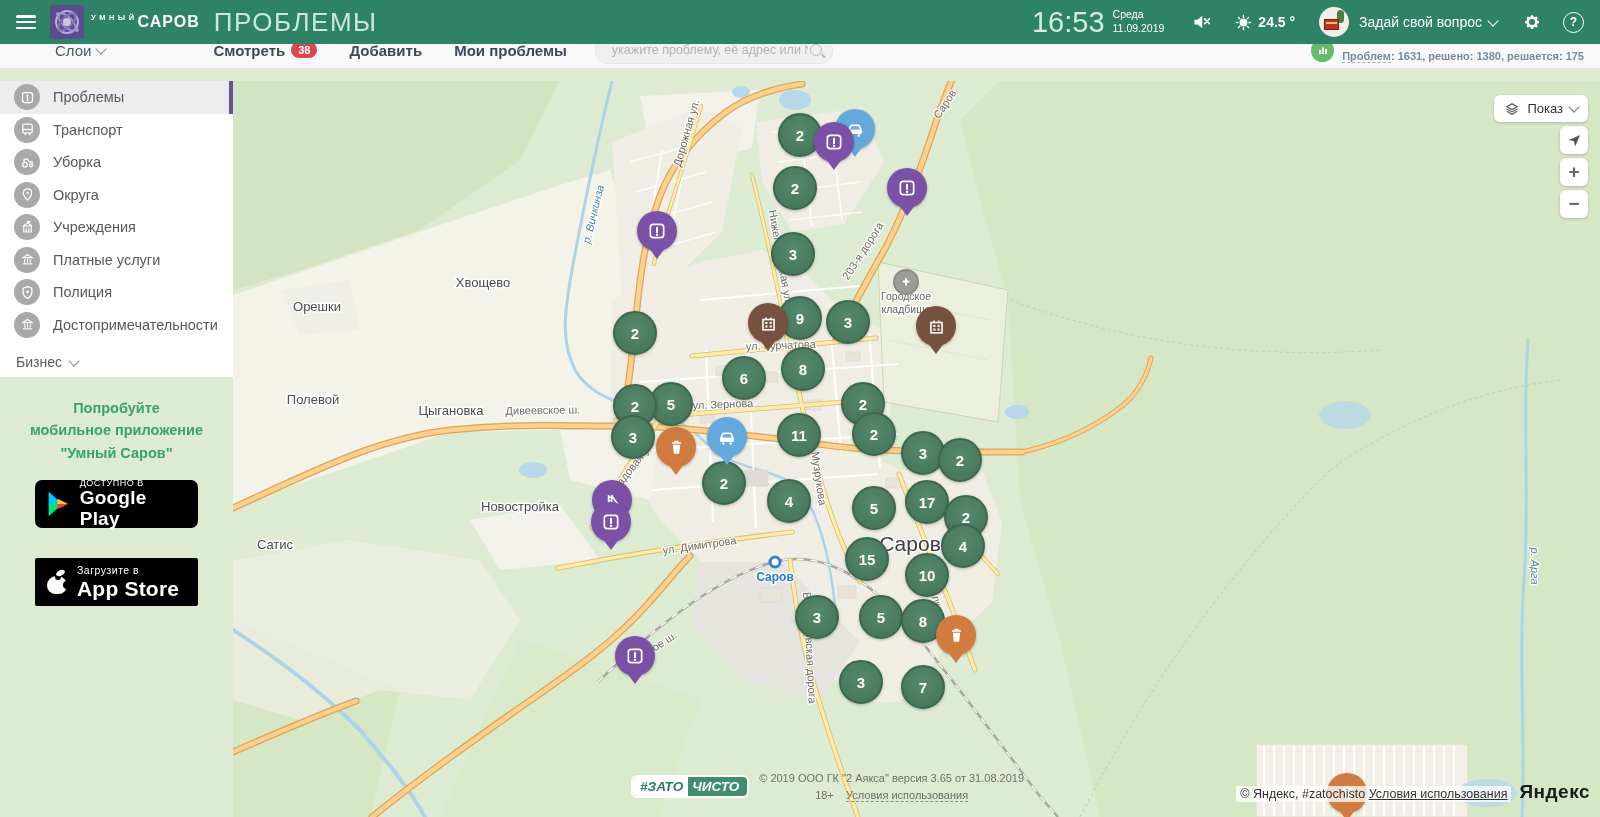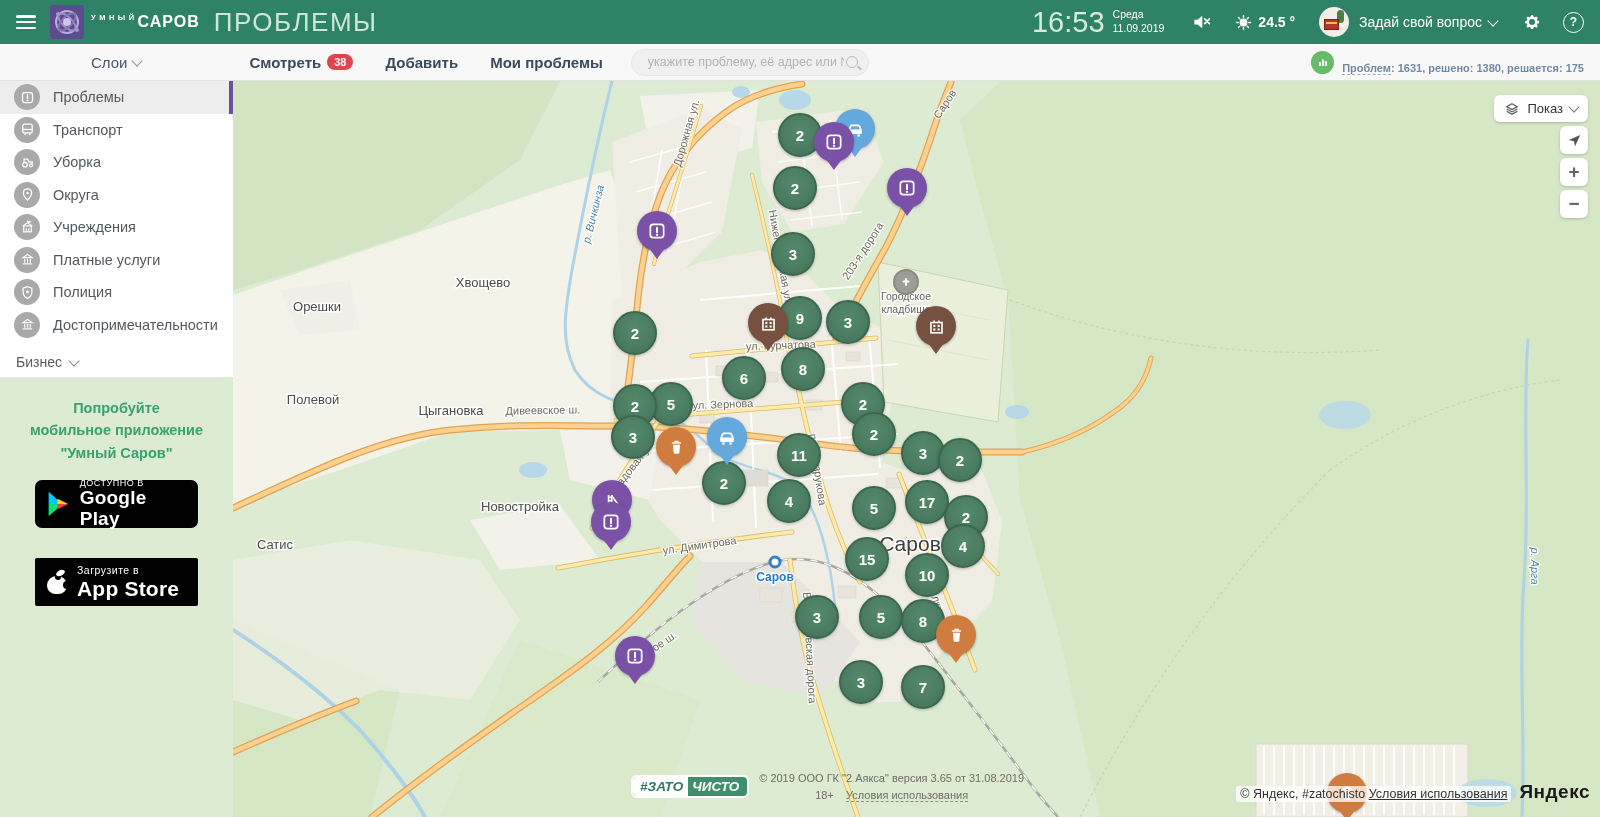--- a/index.html
+++ b/index.html
@@ -25,22 +25,22 @@
   .av-sign{position:absolute;left:5px;top:12px;width:13px;height:9px;background:#b5342c;border:1px solid #7d1f1a;}
   .av-sign:before{content:"";position:absolute;left:1px;top:2px;right:1px;height:2px;background:#f0c343;}
   .av-cact{position:absolute;right:5px;top:3px;width:7px;height:13px;background:#4e7d46;border-radius:4px;}
   .ask{color:#fff;font-size:14px;display:flex;align-items:center;gap:7px;margin-right:26px;cursor:pointer;}
   .chev{width:7px;height:7px;border-right:1.6px solid currentColor;border-bottom:1.6px solid currentColor;
         transform:rotate(45deg);display:inline-block;margin-top:-3px;}
   .help-circle{width:19px;height:19px;border:1.6px solid #fff;border-radius:50%;color:#fff;font-size:12px;
                display:flex;align-items:center;justify-content:center;font-weight:bold;}
 
   
-  .toolbar{position:absolute;left:0;top:44px;right:0;height:37px;background:#f8f8f8;border-bottom:1px solid #e2e2e2;
-           display:flex;align-items:center;z-index:29;box-sizing:border-box;padding-left:36px;}
+  .toolbar{position:absolute;left:0;top:32px;right:0;height:37px;background:#f8f8f8;border-bottom:1px solid #e2e2e2;
+           display:flex;align-items:center;z-index:29;box-sizing:border-box;}
   .tb-item{font-size:15px;font-weight:bold;color:#3c4a5c;display:flex;align-items:center;gap:6px;cursor:pointer;}
   .tb-layers{margin-left:55px;color:#4a5668;font-weight:normal;}
   .tb-layers .chev{color:#8a94a3;}
   .tb-watch{margin-left:108px;}
   .badge{background:#e0454d;color:#fff;font-size:11px;font-weight:bold;border-radius:9px;padding:2px 7px;}
   .tb-add{margin-left:32px;}
   .tb-my{margin-left:32px;}
   .search-pill{margin-left:28px;width:238px;height:27px;border-radius:14px;background:#f0f0f0;border:1px solid #e6e6e6;
                display:flex;align-items:center;padding:0 10px 0 14px;box-sizing:border-box;}
   .search-pill input{border:none;background:transparent;outline:none;flex:1;font-size:12.5px;color:#555;
@@ -322,21 +322,21 @@
       <div class="cluster" style="left: 560px; top: 173px;">3</div>
       <div class="cluster" style="left: 567px; top: 237px;">9</div>
       <div class="cluster" style="left: 615px; top: 241px;">3</div>
       <div class="cluster" style="left: 402px; top: 252px;">2</div>
       <div class="cluster" style="left: 570px; top: 288px;">8</div>
       <div class="cluster" style="left: 511px; top: 297px;">6</div>
       <div class="cluster" style="left: 438px; top: 323px;">5</div>
       <div class="cluster" style="left: 630px; top: 323px;">2</div>
       <div class="cluster" style="left: 402px; top: 325px;">2</div>
       <div class="cluster" style="left: 641px; top: 353px;">2</div>
-      <div class="cluster" style="left: 566px; top: 374px;">11</div>
+      <div class="cluster" style="left: 566px; top: 354px;">11</div>
       <div class="cluster" style="left: 400px; top: 356px;">3</div>
       <div class="cluster" style="left: 690px; top: 372px;">3</div>
       <div class="cluster" style="left: 727px; top: 379px;">2</div>
       <div class="cluster" style="left: 491px; top: 402px;">2</div>
       <div class="cluster" style="left: 556px; top: 420px;">4</div>
       <div class="cluster" style="left: 694px; top: 421px;">17</div>
       <div class="cluster" style="left: 641px; top: 427px;">5</div>
       <div class="cluster" style="left: 733px; top: 436px;">2</div>
       <div class="cluster" style="left: 730px; top: 465px;">4</div>
       <div class="cluster" style="left: 634px; top: 478px;">15</div>

